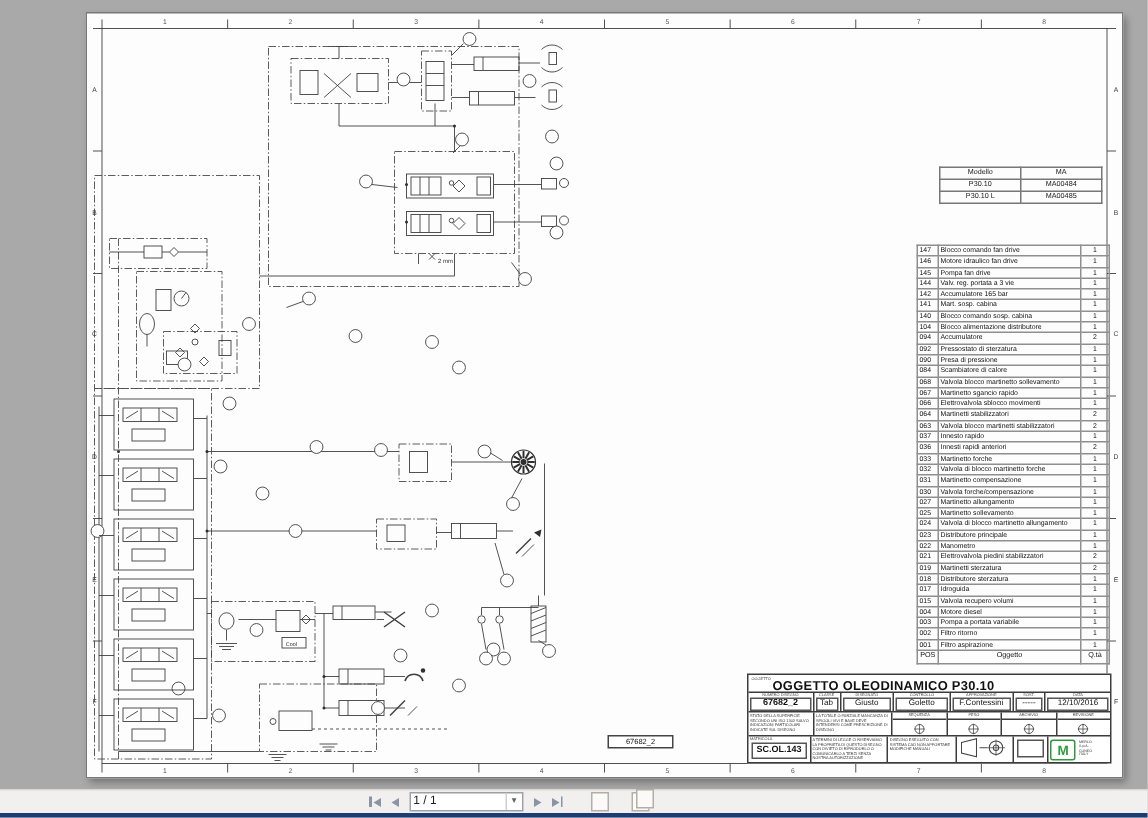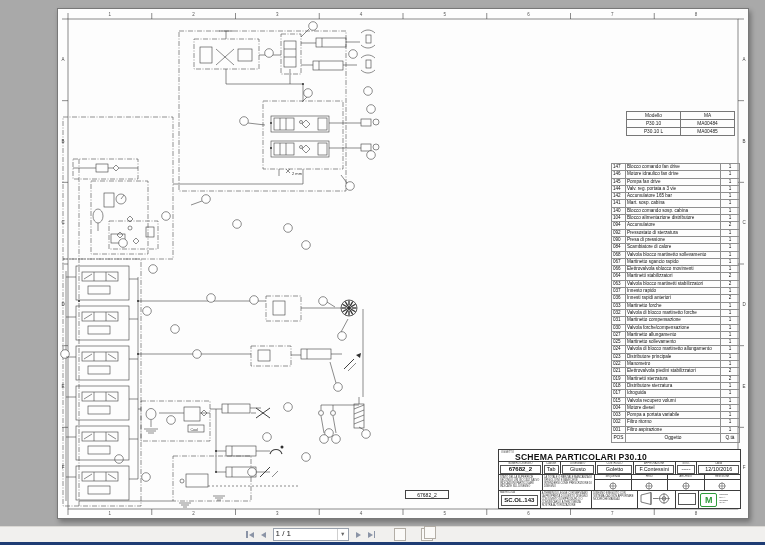--- a/index.html
+++ b/index.html
@@ -676,21 +676,21 @@
           <td>POS</td>
           <td>Oggetto</td>
           <td>Q.tà</td>
         </tr>
       </tbody>
     </table>
 
     <div class="tblock">
       <div class="tb-r1">
         <span class="tb-obj">OGGETTO</span>
-        <span class="tb-title">SCHEMA PARTICOLARI P30.10</span>
+        <span class="tb-title">OGGETTO OLEODINAMICO P30.10</span>
       </div>
       <div class="tb-r2" id="fields-row">
           <div class="f-cell" style="width: 44px;">
             <div class="f-head">NUMERO DISEGNO</div>
             <div class="f-val" style="font-weight: bold; font-size: 6px;">67682_2</div>
           </div>
           <div class="f-cell" style="width: 18px;">
             <div class="f-head">CLASSE</div>
             <div class="f-val">Tab</div>
           </div>

